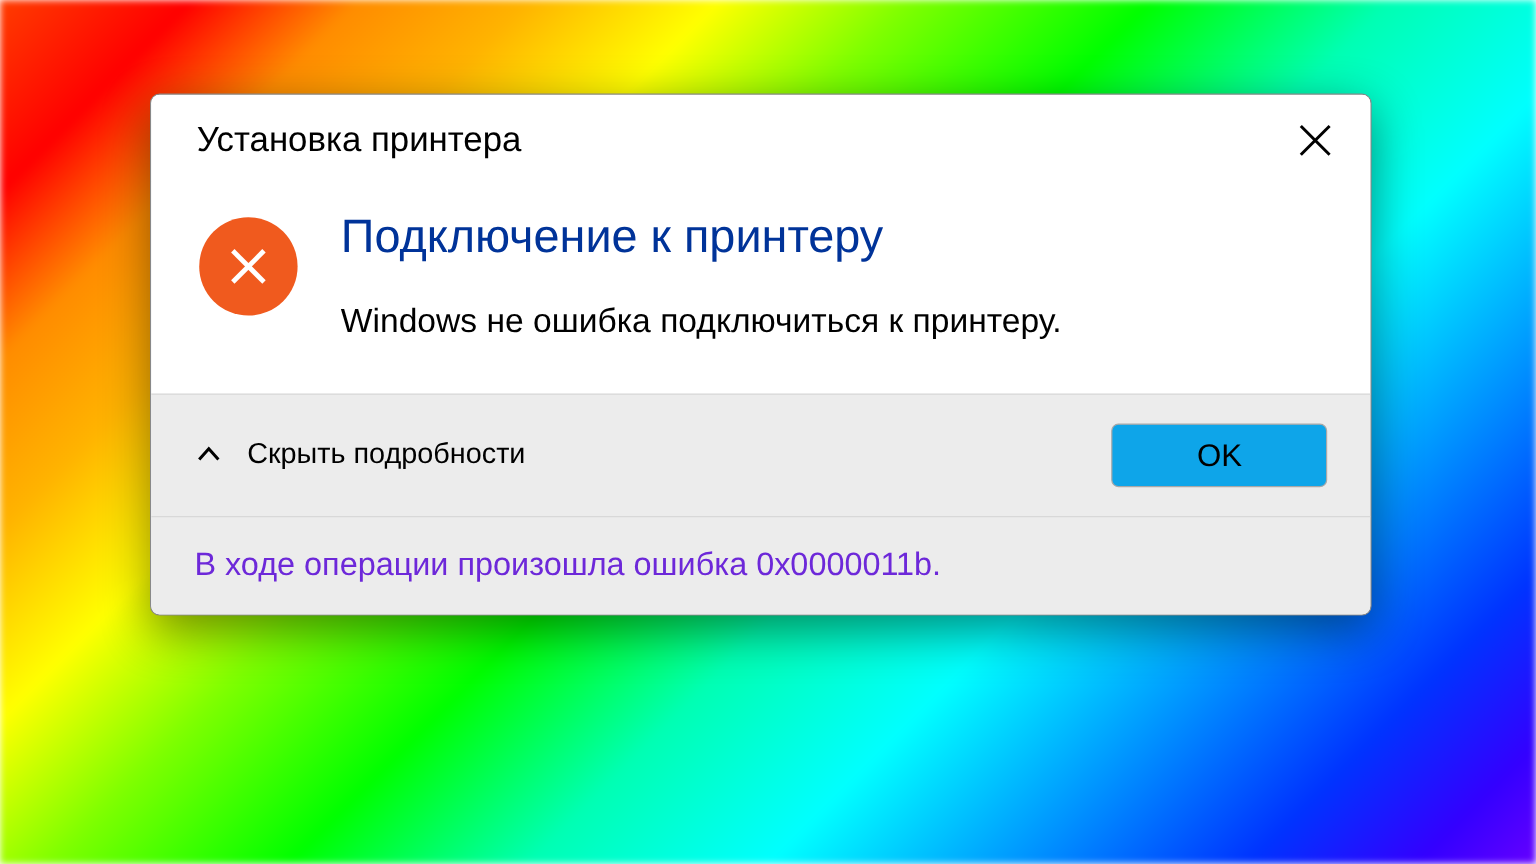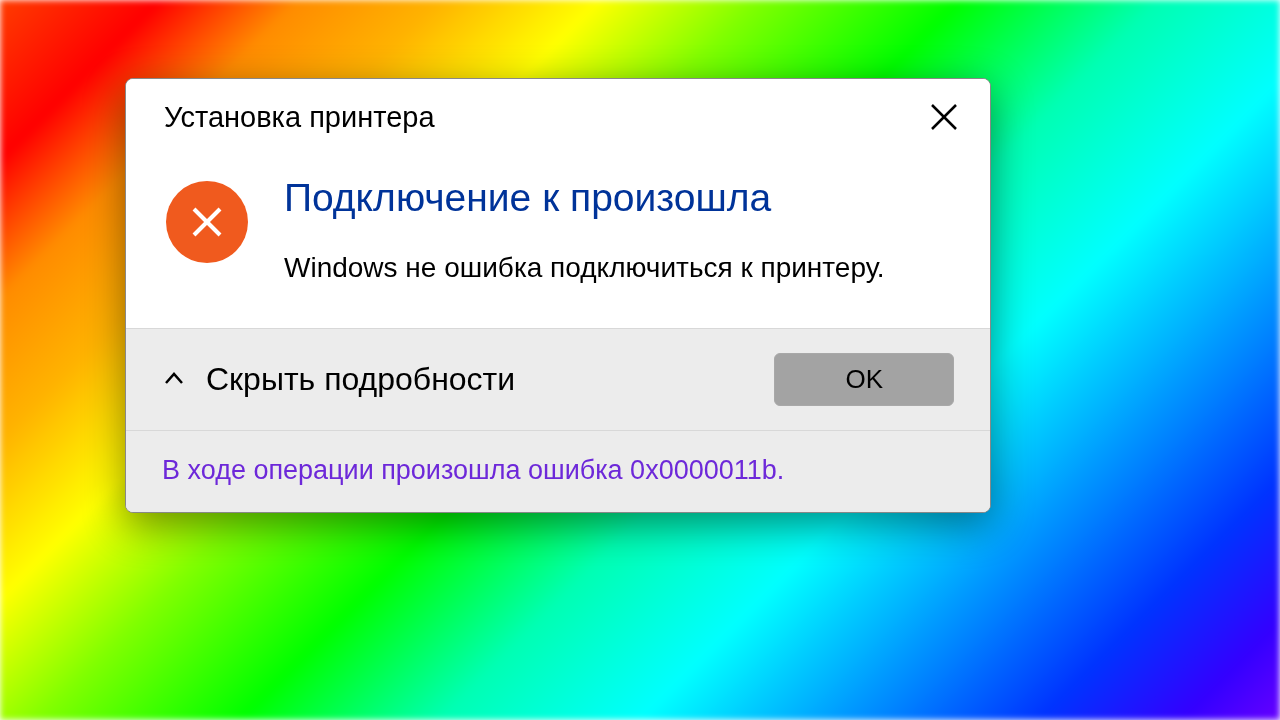--- a/index.html
+++ b/index.html
@@ -31,21 +31,21 @@
         #0099ff 78%,
         #0033ff 88%,
         #3300ff 95%,
         #6600ff 100%);
       filter: blur(3px);
     }
     .dialog {
       position: absolute;
       top: 78px;
       left: 125px;
-      width: 866px;
+      width: 1018px;
       background: #ffffff;
       border: 1px solid #888;
       border-radius: 8px;
       box-shadow: 0 12px 40px rgba(0,0,0,0.45);
       overflow: hidden;
     }
     .title-bar {
       display: flex;
       align-items: center;
       justify-content: space-between;
@@ -125,25 +125,25 @@
       border: none;
     }
     .chevron {
       width: 24px;
       height: 24px;
       display: flex;
       align-items: center;
       justify-content: center;
     }
     .details-label {
-      font-size: 32px;
+      font-size: 24px;
       color: #000;
     }
     .ok-btn {
-      background: #a3a3a3;
+      background: #0ea5e9;
       border: 1px solid #a8a8a8;
       border-radius: 6px;
       padding: 10px 70px;
       font-size: 26px;
       color: #000;
       cursor: pointer;
       font-family: inherit;
     }
     .details-bar {
       background: #ececec;
@@ -173,21 +173,21 @@
   </div>
 
   <div class="content-area">
     <div class="error-icon">
       <svg viewBox="0 0 38 38">
         <line x1="6" y1="6" x2="32" y2="32" stroke="#fff" stroke-width="4"></line>
         <line x1="32" y1="6" x2="6" y2="32" stroke="#fff" stroke-width="4"></line>
       </svg>
     </div>
     <div class="content-text">
-      <div class="heading">Подключение к произошла</div>
+      <div class="heading">Подключение к принтеру</div>
       <div class="message">Windows не ошибка подключиться к принтеру.</div>
     </div>
   </div>
 
   <div class="action-bar">
     <button class="details-toggle">
       <span class="chevron">
         <svg viewBox="0 0 24 24">
           <polyline points="4,16 12,7 20,16" fill="none" stroke="#000" stroke-width="2.5"></polyline>
         </svg>

